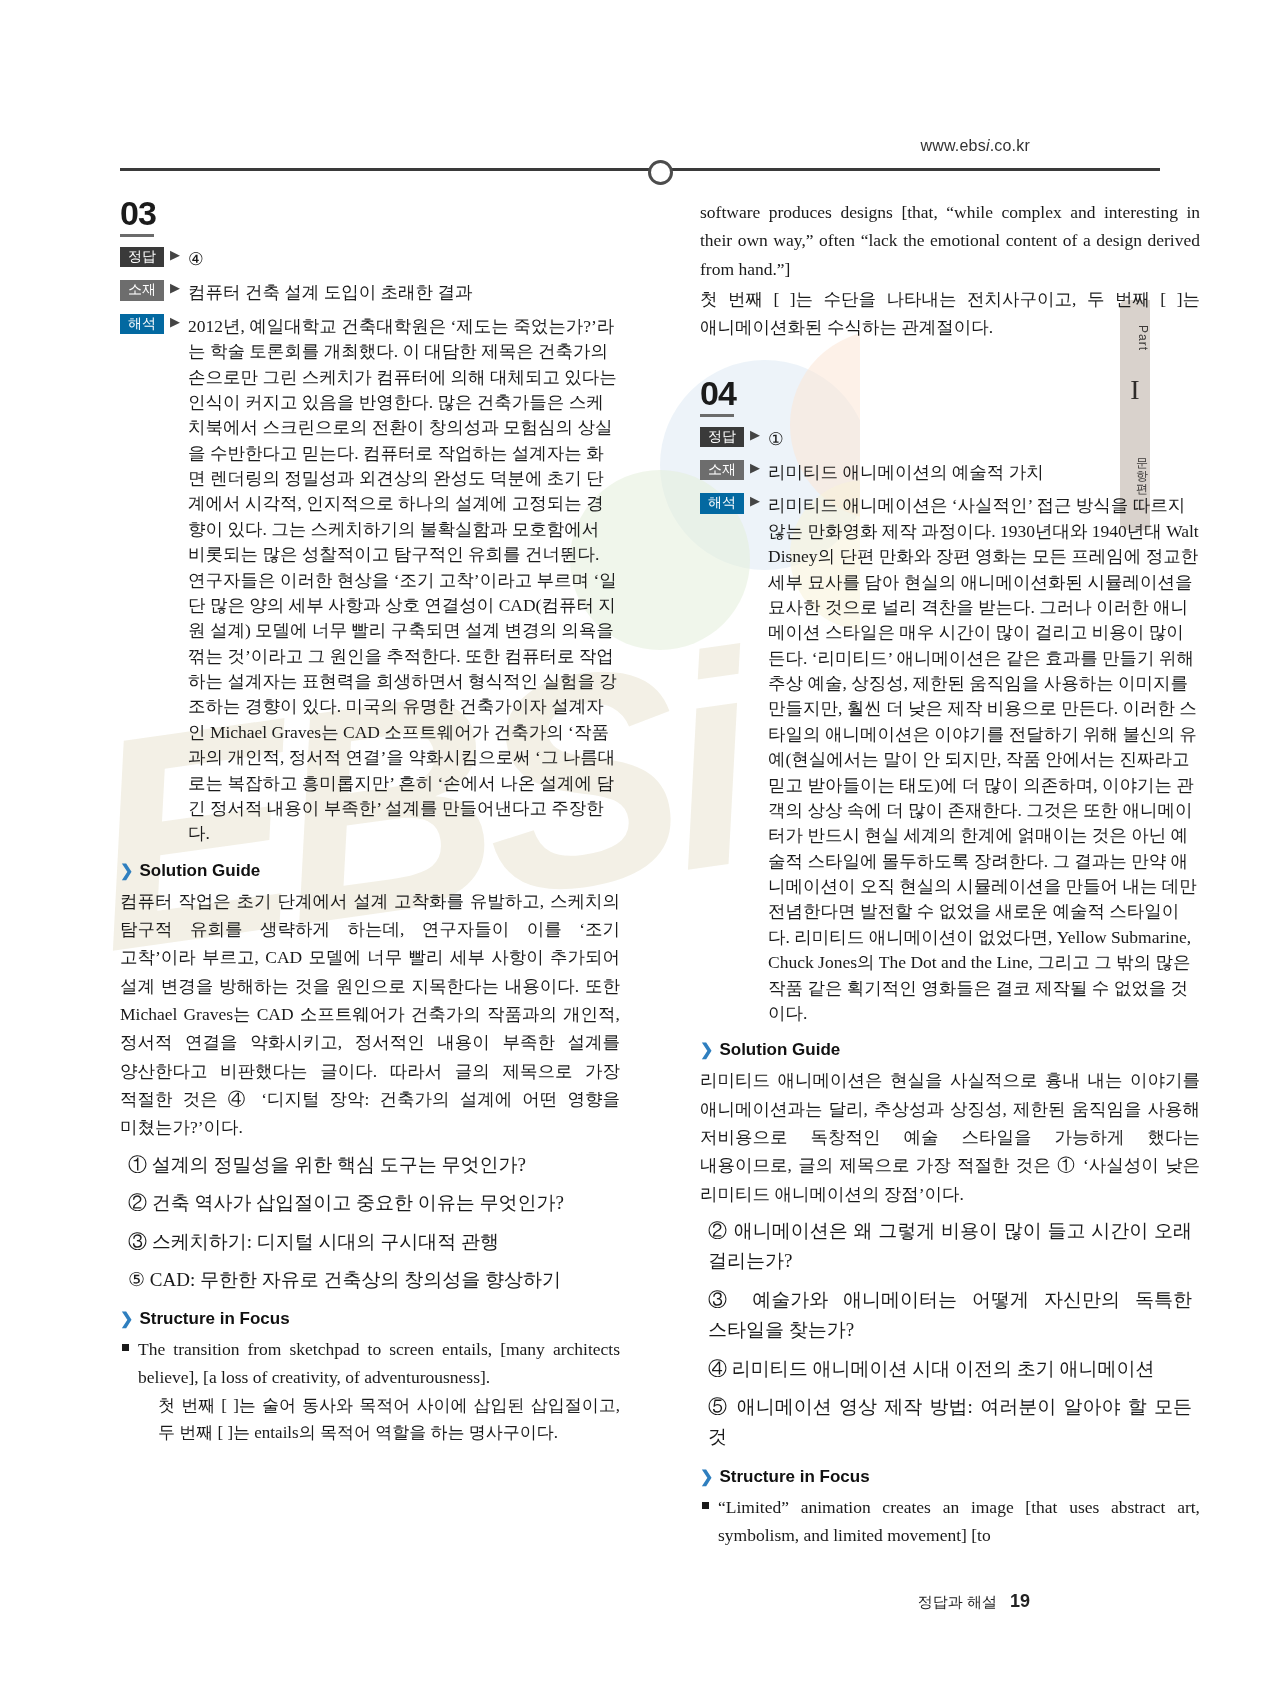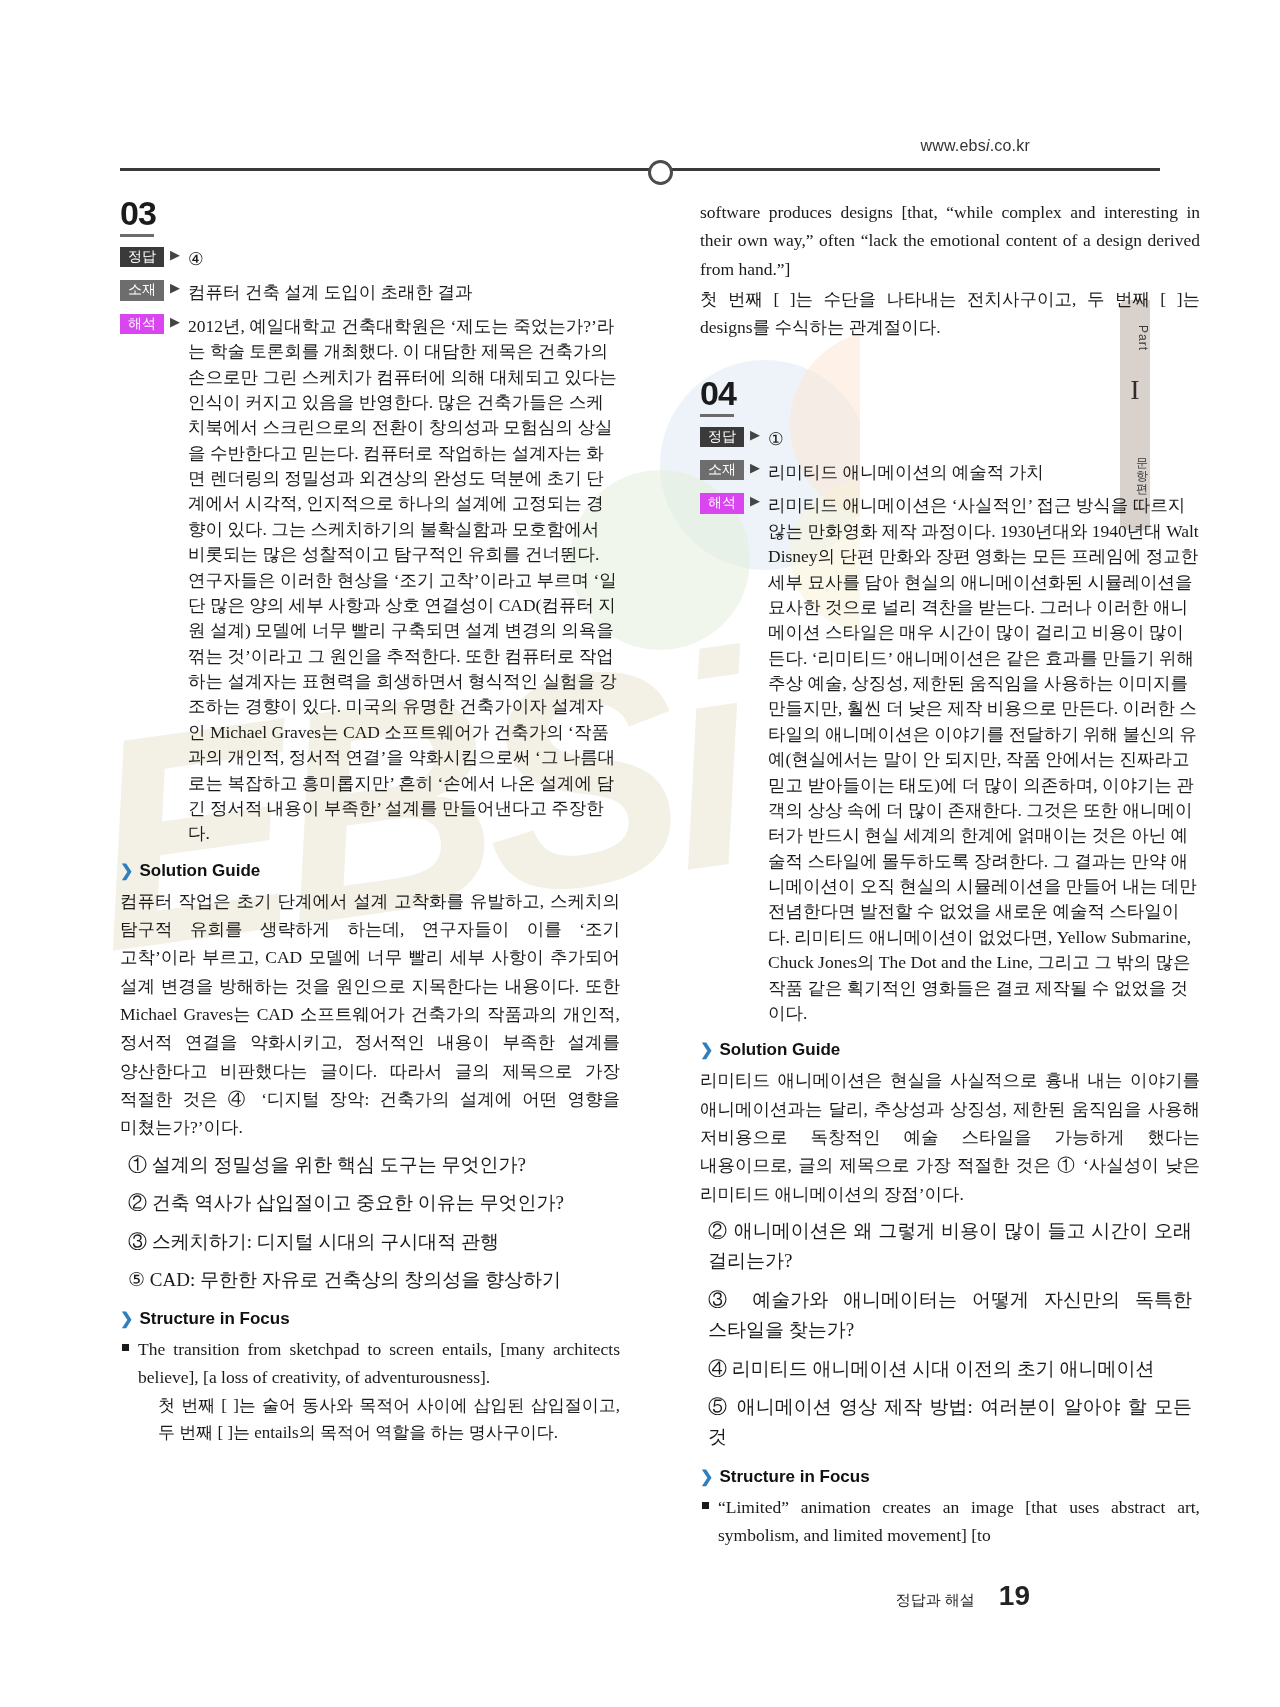--- a/index.html
+++ b/index.html
@@ -106,21 +106,21 @@
     display:inline-block;
     font-family:"Liberation Sans", sans-serif;
     font-size:14px;color:#fff;
     padding:2px 8px 3px 8px;
     line-height:1.1;
     margin-right:6px;
     flex:none;
   }
   .tag-answer{background:#3a3a3a;color:#fff;}
   .tag-topic{background:#6d6d6d;}
-  .tag-explain{background:#d946ef;}
+  .tag-explain{background:#0369a1;}
   .tag-arrow{
     font-family:"Liberation Sans", sans-serif;
     font-size:13px;color:#444;margin-right:8px;
   }
   .tagtext{font-size:17.5px;line-height:1.45;}
 
   p.body{
     margin:2px 0 0 0;
     font-size:17.5px;
     line-height:1.62;
@@ -164,21 +164,21 @@
     text-align:justify;word-break:keep-all;
   }
   .indent{display:block;padding-left:20px;}
 
   .footer{
     position:absolute;right:120px;bottom:95px;
     font-family:"Liberation Sans", sans-serif;
     font-size:15px;color:#222;
   }
   .footer .pg{
-    font-size:28px;font-weight:700;margin-left:24px;
+    font-size:18px;font-weight:700;margin-left:13px;
   }
 </style>
 </head>
 <body>
 
 <div class="watermark">
   <div class="wm-c wm-c1"></div>
   <div class="wm-c wm-c2"></div>
   <div class="wm-c wm-c3"></div>
   <div class="wm-c wm-c4"></div>
@@ -239,21 +239,21 @@
       <li>
         <span>The transition from sketchpad to screen entails, [many architects believe], [a loss of creativity, of adventurousness].</span>
         <span class="note indent">첫 번째 [    ]는 술어 동사와 목적어 사이에 삽입된 삽입절이고, 두 번째 [    ]는 entails의 목적어 역할을 하는 명사구이다.</span>
       </li>
     </ul>
   </div>
 
   <div class="col col-right">
 
     <p class="body first">software produces designs [that, “while complex and interesting in their own way,” often “lack the emotional content of a design derived from hand.”]</p>
-    <p class="body">첫 번째 [    ]는 수단을 나타내는 전치사구이고, 두 번째 [    ]는 designs를 수식하는 관계절이다.</p>
+    <p class="body">첫 번째 [    ]는 수단을 나타내는 전치사구이고, 두 번째 [    ]는 애니메이션화된 수식하는 관계절이다.</p>
 
     <div class="qnum" style="margin-top:34px;">04</div>
 
     <div class="tagline">
       <span class="tag tag-answer">정답</span>
       <span class="tag-arrow">▶</span>
       <span class="tagtext">①</span>
     </div>
 
     <div class="tagline">

